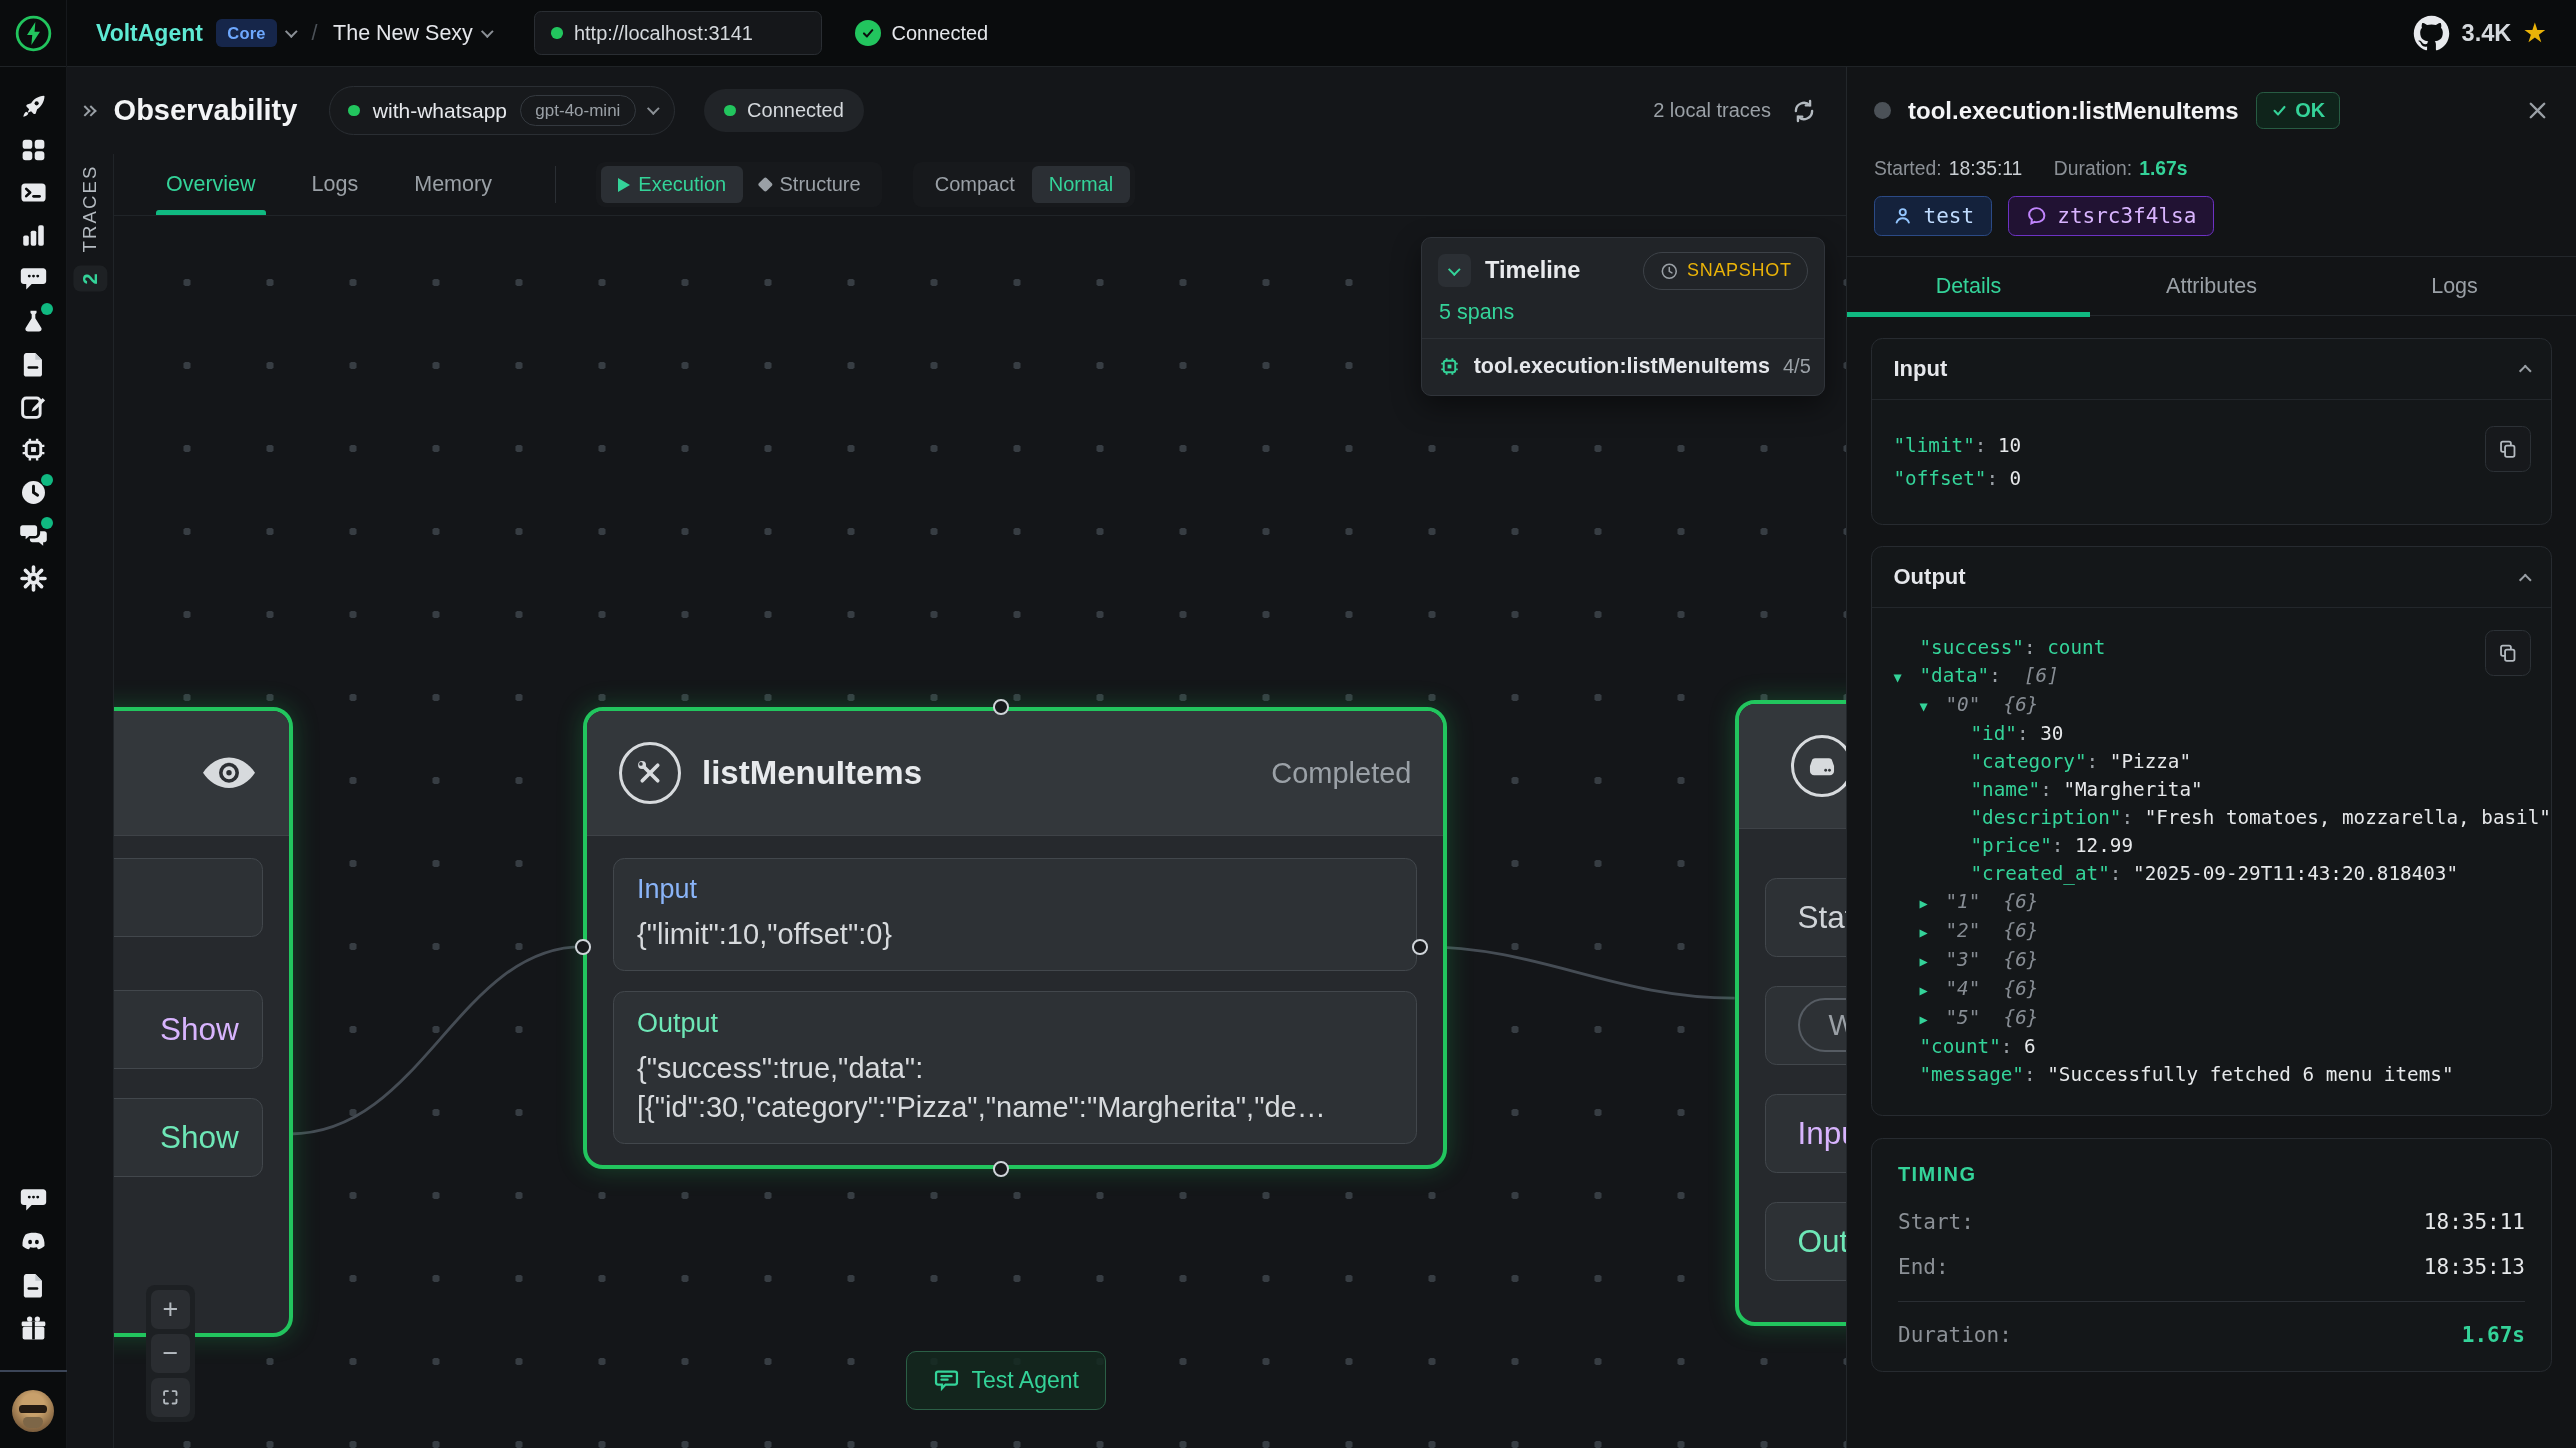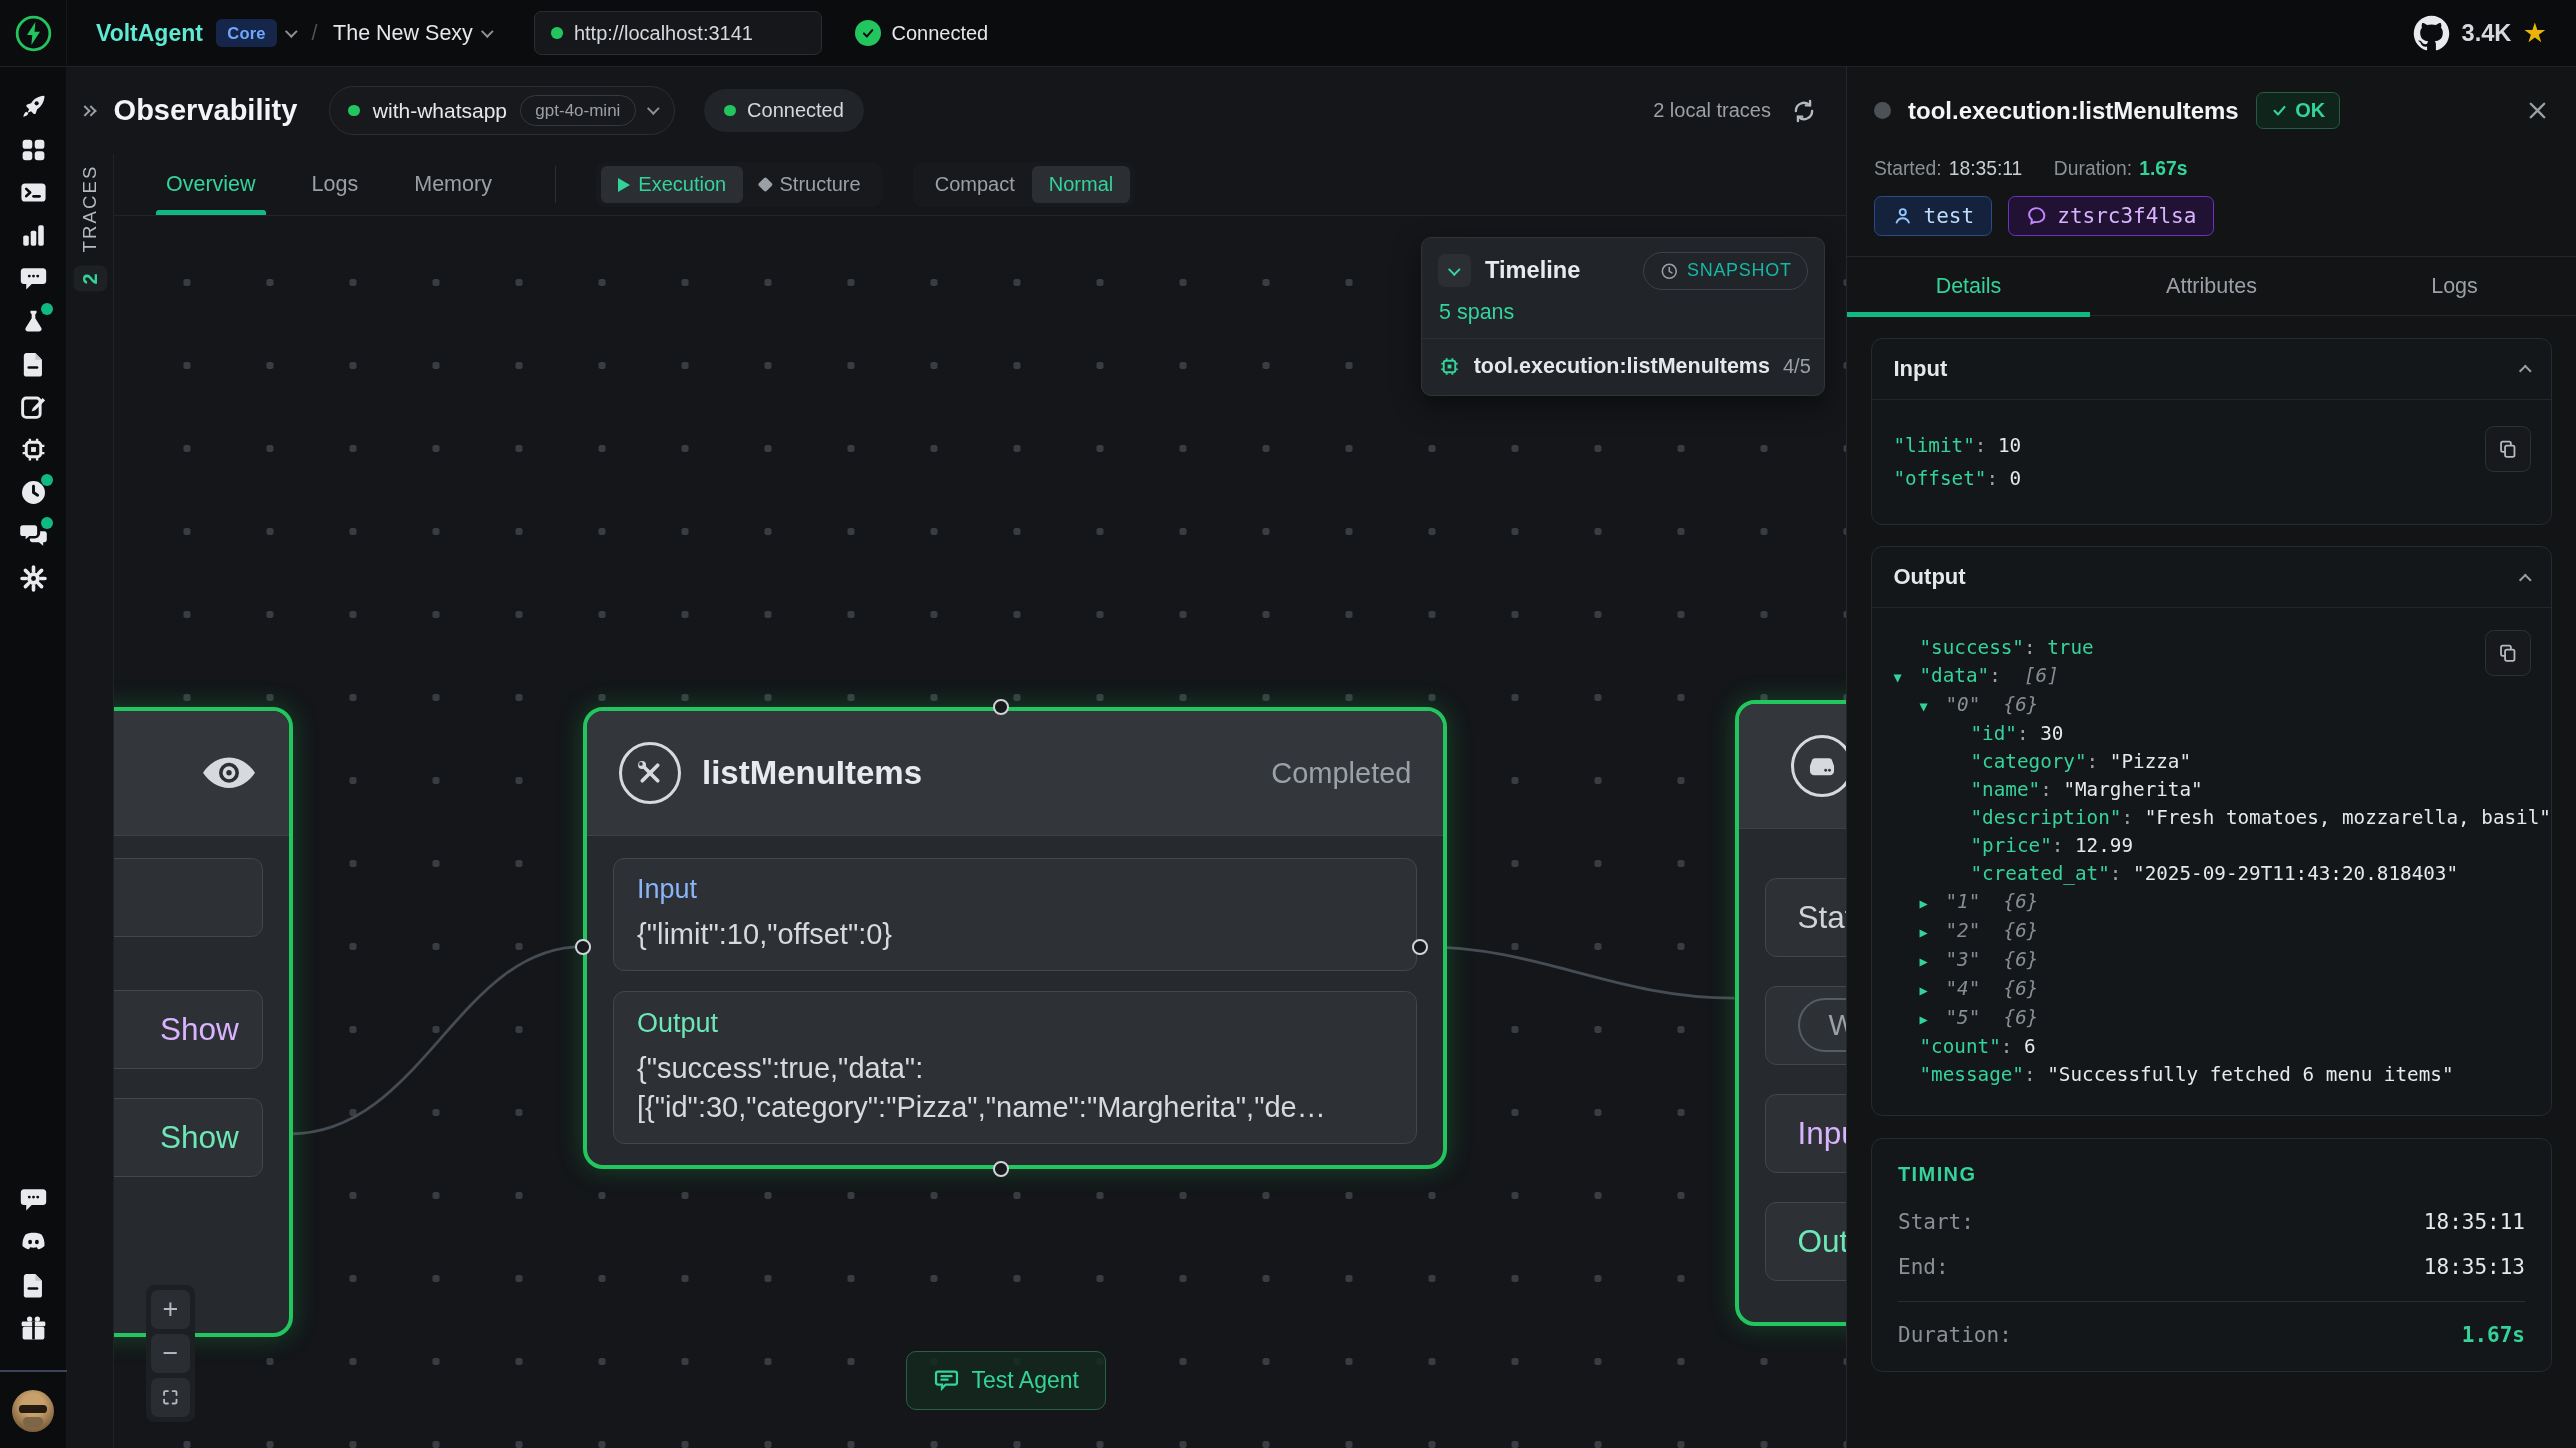--- a/index.html
+++ b/index.html
@@ -114,21 +114,21 @@
   .t-green { color:#6ee7b7; } .t-purple { color:#d8b4fe; } .t-light { color:#d0d4d8; }
 
   
   .timeline-panel { position:absolute; left:1307px; top:20px; width:404px; background:#212428; border:1.4px solid #30343a;
                     border-radius:10px; box-shadow:0 10px 29px rgba(0,0,0,.45); z-index:10; }
   .tl-head { display:flex; align-items:center; padding:14.3px 15.7px 7.2px; }
   .tl-collapse { width:33px; height:33px; background:#2b2f34; border-radius:7.2px; display:flex; align-items:center; justify-content:center; cursor:pointer; }
   .tl-collapse .chev { border-color:#34d399; margin-bottom:3.6px; }
   .tl-title { font-size:23.6px; font-weight:bold; color:#e8eaed; margin-left:14.3px;text-align:center; }
   .snapshot-pill { margin-left:auto; display:flex; align-items:center; gap:8.6px; border:1.4px solid #3d4248; border-radius:715px;
-                   padding:7.2px 15.7px; color:#14b8a6; font-size:18px; letter-spacing:0.7px; }
+                   padding:7.2px 15.7px; color:#eab308; font-size:18px; letter-spacing:0.7px; }
   .snapshot-pill svg { width:18.6px; height:18.6px; }
   .tl-spans { color:#34d399; font-size:21.5px; padding:2.9px 17px 13px; }
   .tl-row { border-top:1.4px solid #2c3035; display:flex; align-items:center; gap:13px; padding:15.7px 15.7px; }
   .tl-row svg { width:23px; height:23px; flex:none; }
   .tl-row-name { font-size:21.5px; font-weight:bold; color:#e5e7eb; flex:1; }
   .tl-row-progress { font-size:20px; color:#9aa0a6; }
 
   
   .zoom-ctrl { position:absolute; left:32px; top:1068px; background:#1d2023; border-radius:8.6px; padding:5px; z-index:10; }
   .zoom-btn { width:39px; height:39px; background:#2a2d31; border-radius:7.2px; display:flex; align-items:center; justify-content:center;
@@ -613,21 +613,21 @@
         </div>
       </div>
 
       <div class="card">
         <div class="card-head">
           <span class="card-title">Output</span>
           <span class="chev up"></span>
         </div>
         <div class="card-body">
           <div>
-  <div class="json-row" style="padding-left: 26px;"><span class="json-arrow"></span><span class="json-key k-green">"success"</span><span class="json-sep">:&nbsp;</span><span class="json-value v-green">true</span></div>
+  <div class="json-row" style="padding-left: 26px;"><span class="json-arrow"></span><span class="json-key k-green">"success"</span><span class="json-sep">:&nbsp;</span><span class="json-value v-green">count</span></div>
 
   <div class="json-row" style="padding-left: 26px;"><span class="json-arrow">▼</span><span class="json-key k-green">"data"</span><span class="json-sep">:&nbsp;</span><span class="json-value v-meta"> [6]</span></div>
 
   <div class="json-row" style="padding-left: 52px;"><span class="json-arrow">▼</span><span class="json-key k-meta">"0"</span><span class="json-sep">&nbsp;&nbsp;</span><span class="json-value v-meta">{6}</span></div>
 
   <div class="json-row" style="padding-left: 77px;"><span class="json-arrow"></span><span class="json-key k-green">"id"</span><span class="json-sep">:&nbsp;</span><span class="json-value v-plain">30</span></div>
 
   <div class="json-row" style="padding-left: 77px;"><span class="json-arrow"></span><span class="json-key k-green">"category"</span><span class="json-sep">:&nbsp;</span><span class="json-value v-plain">"Pizza"</span></div>
 
   <div class="json-row" style="padding-left: 77px;"><span class="json-arrow"></span><span class="json-key k-green">"name"</span><span class="json-sep">:&nbsp;</span><span class="json-value v-plain">"Margherita"</span></div>

